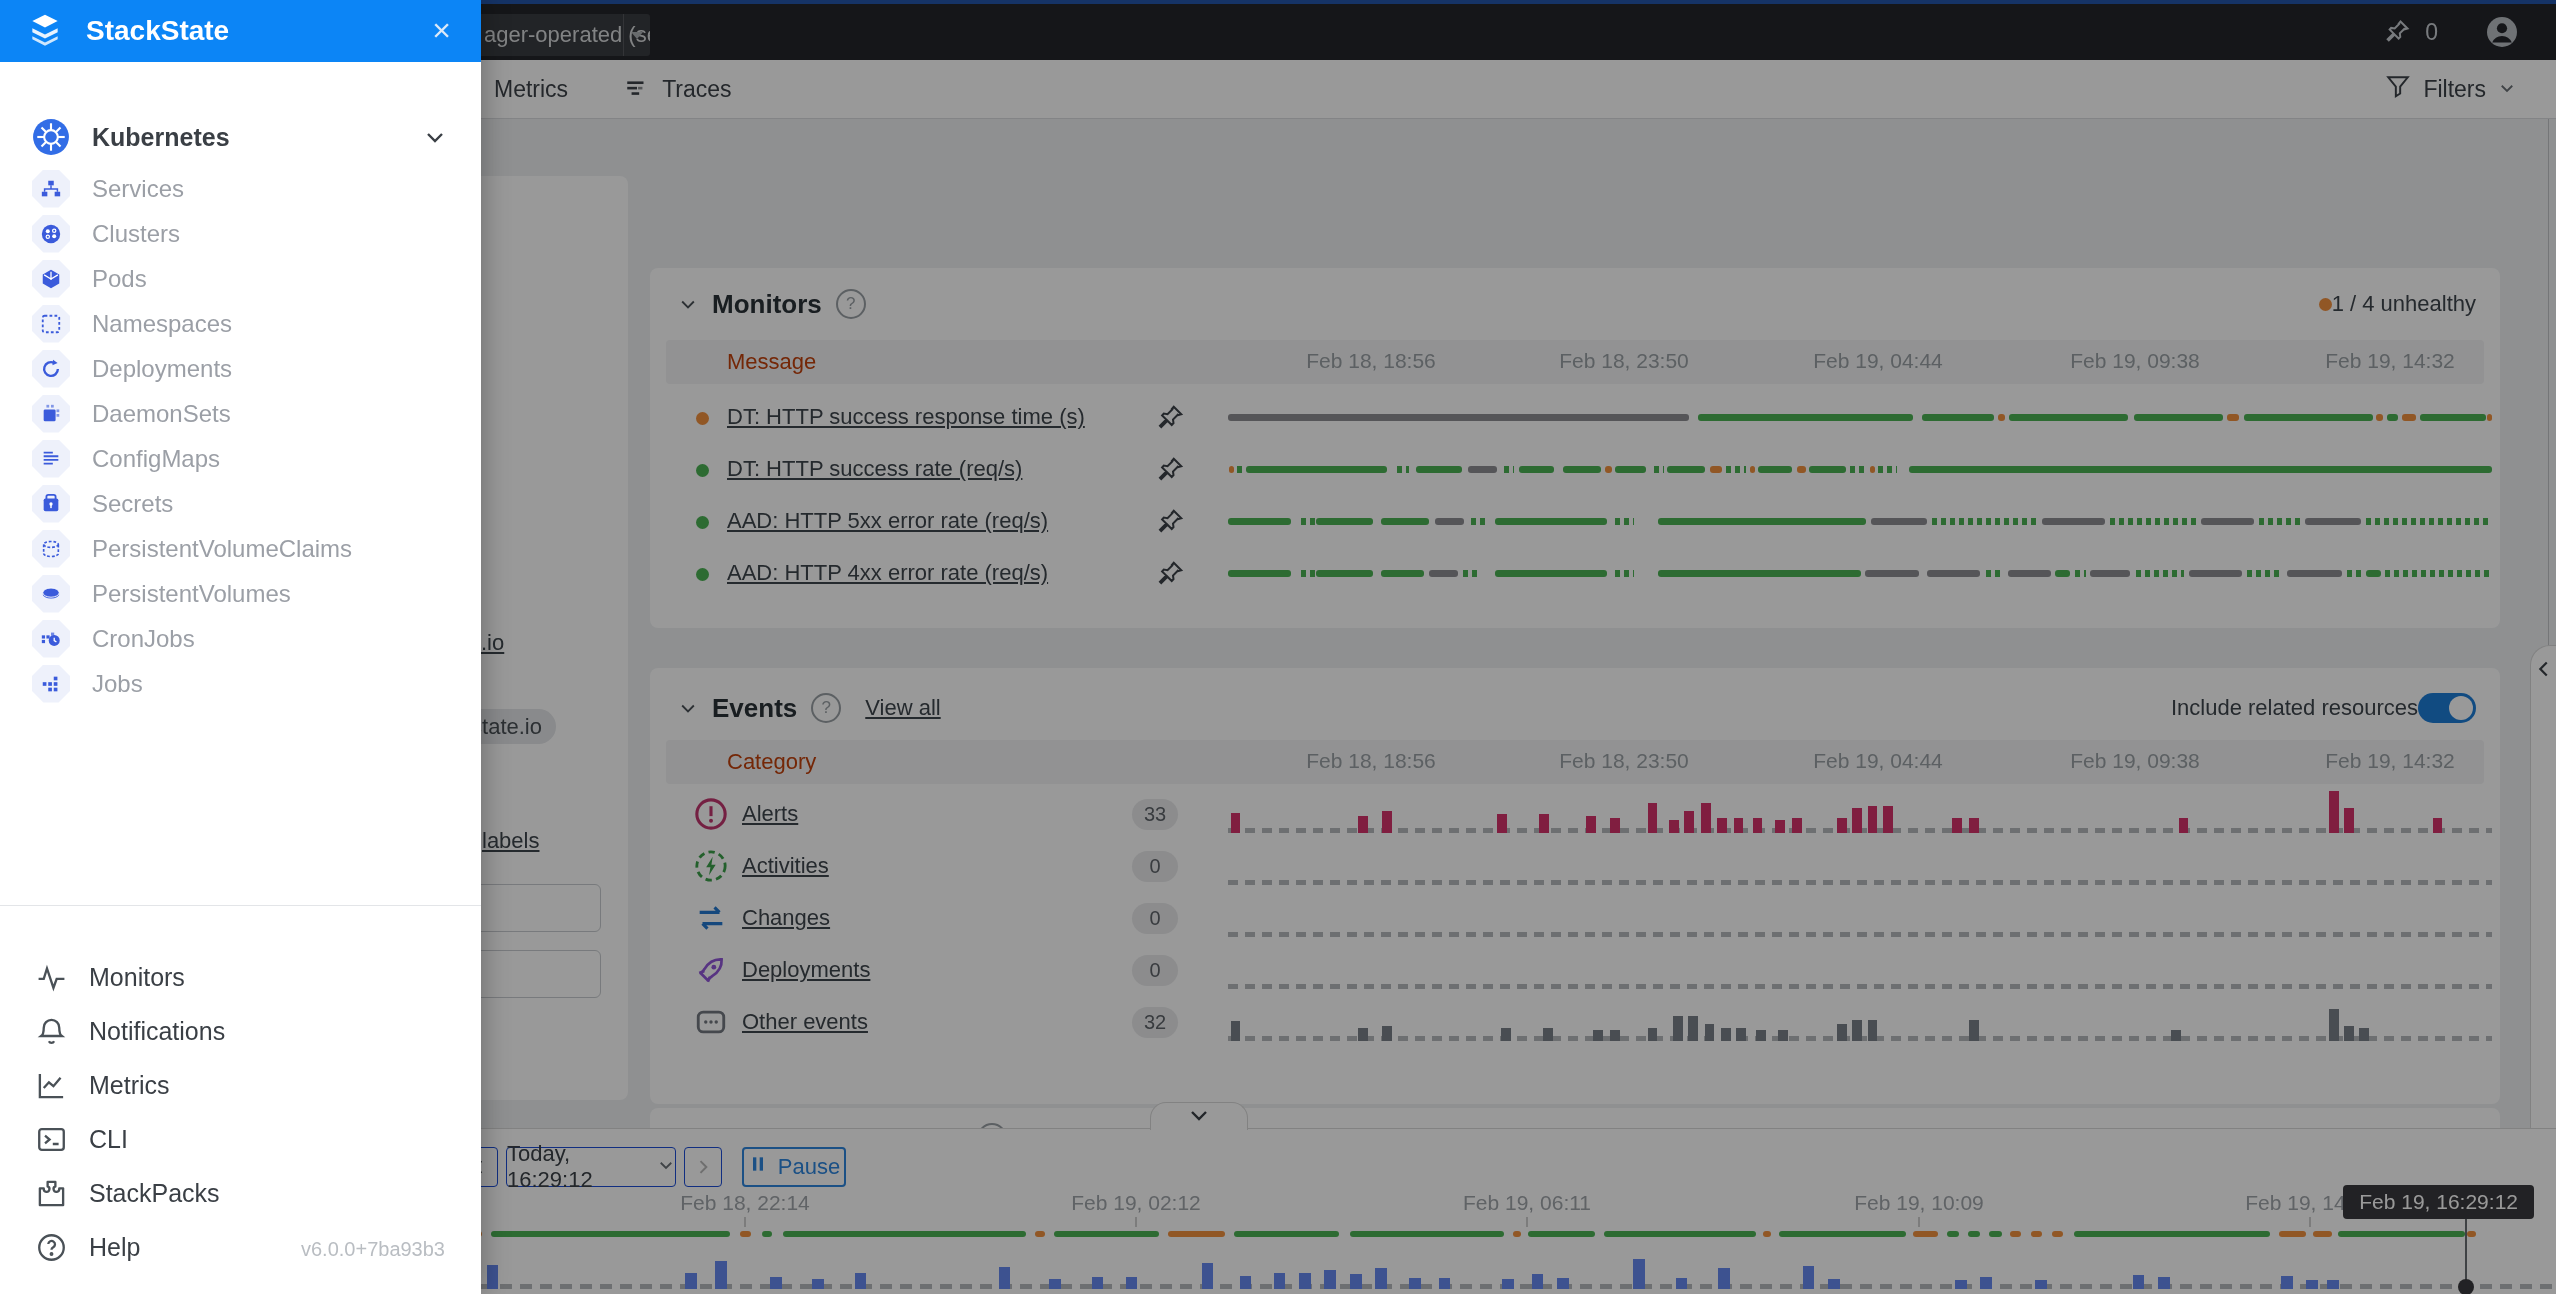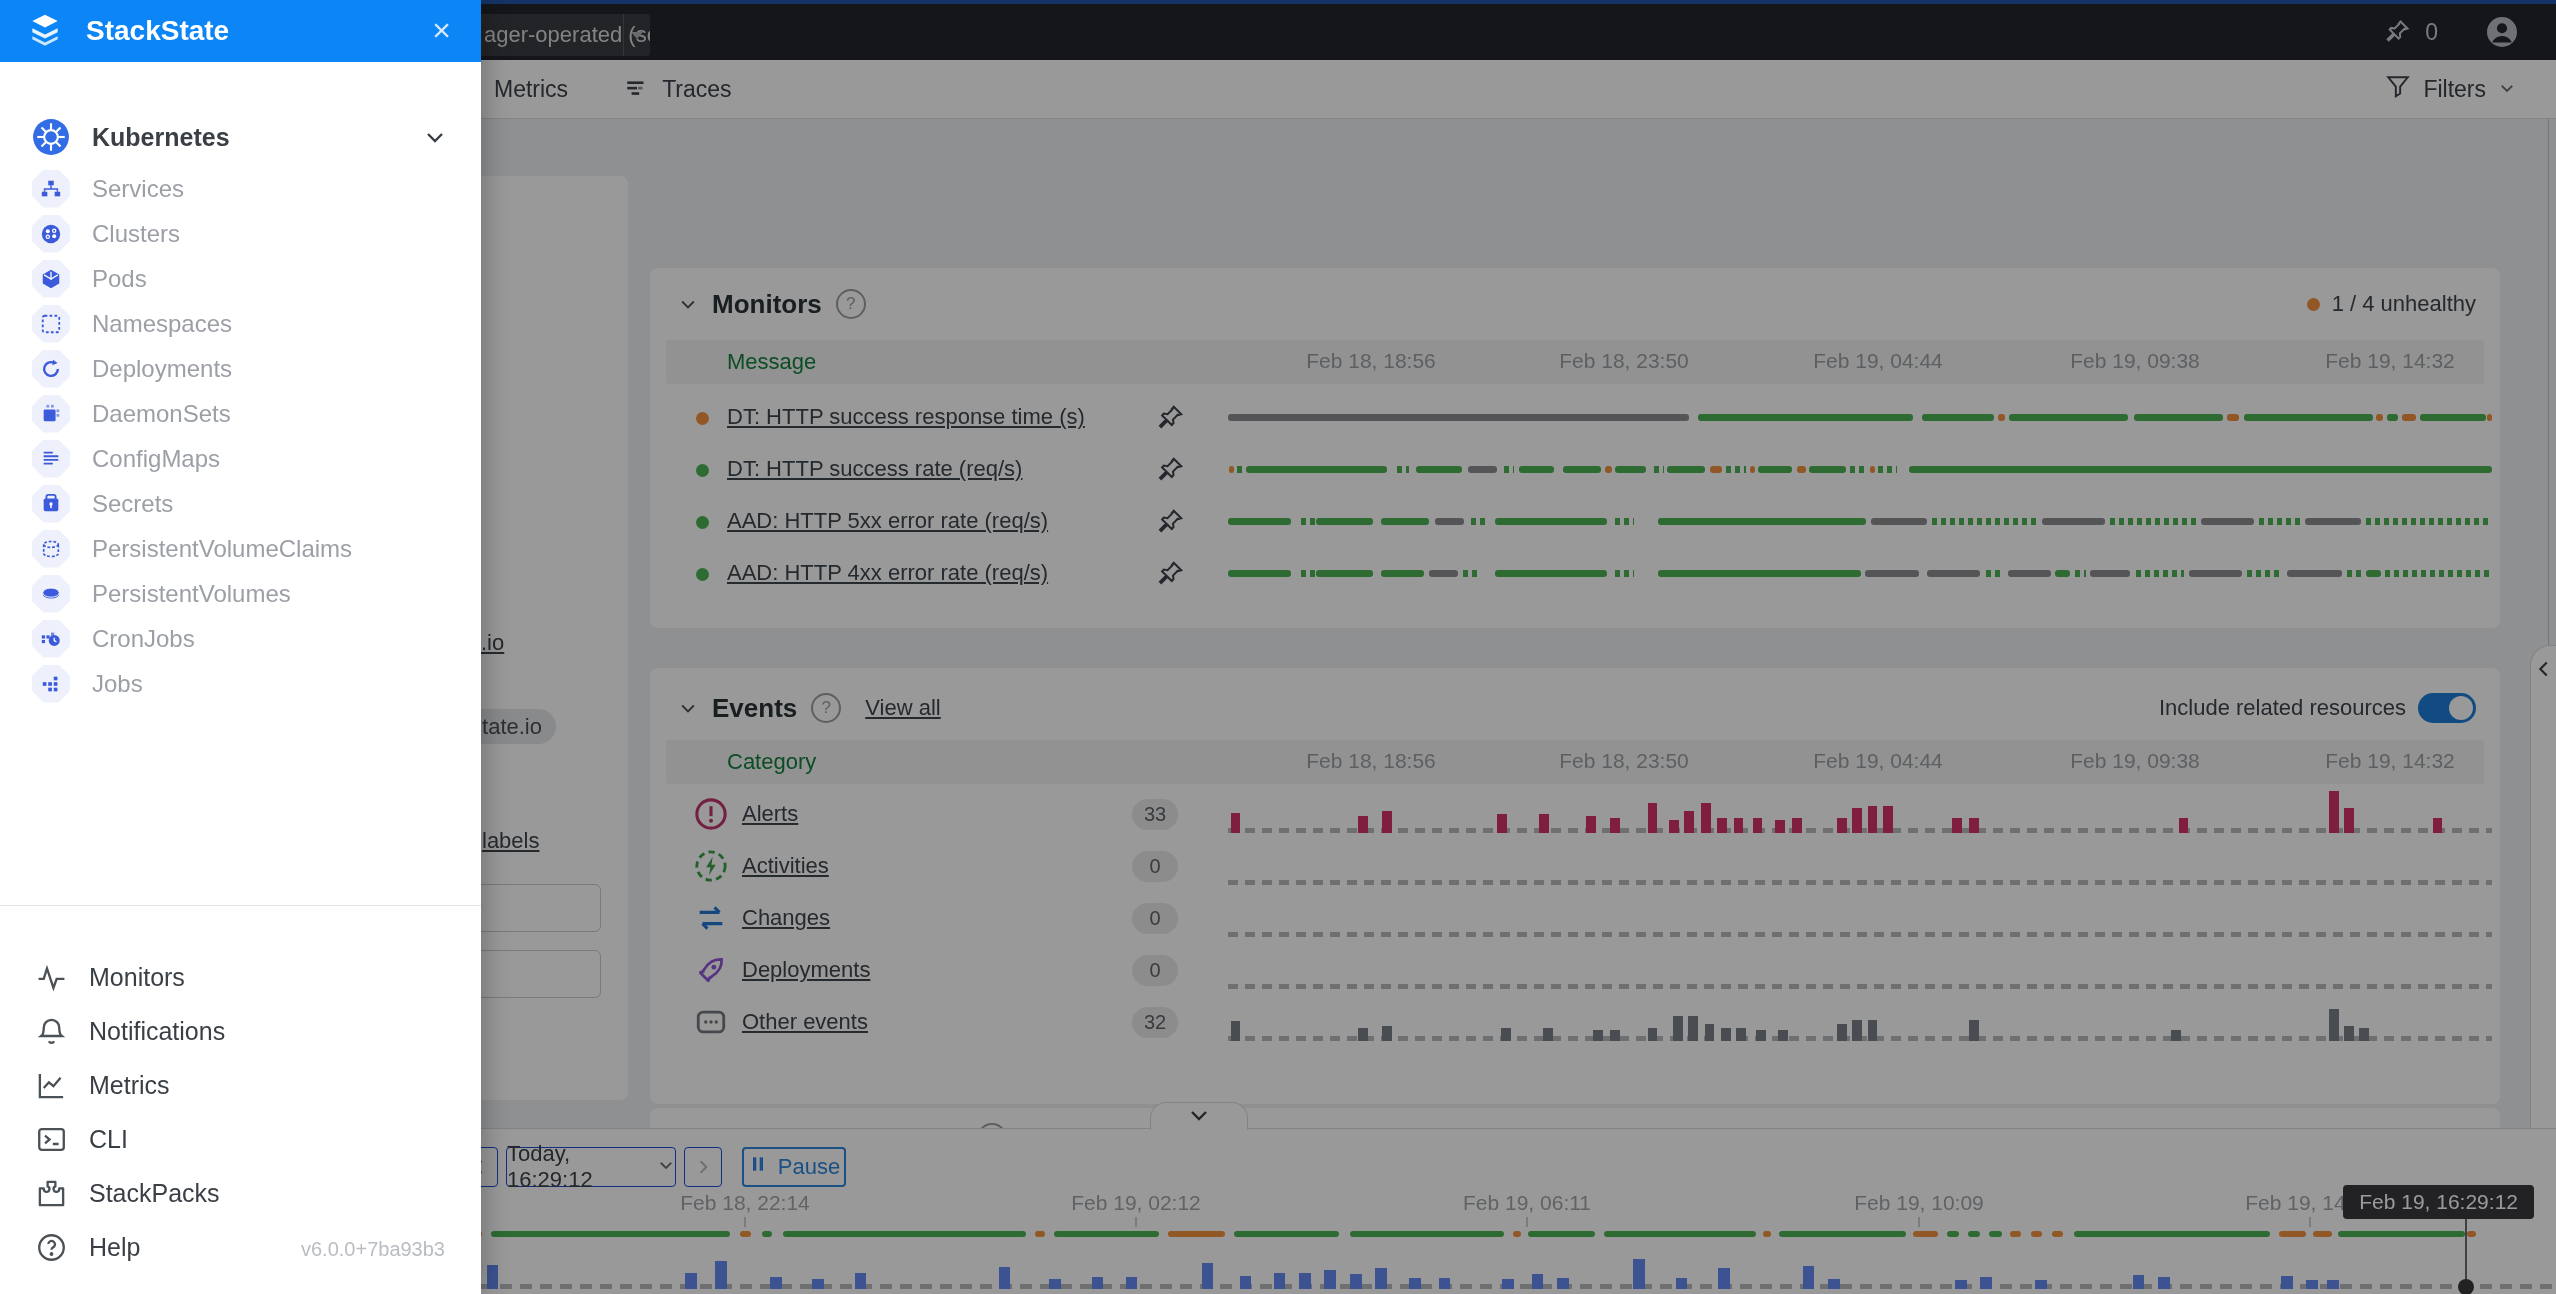--- a/index.html
+++ b/index.html
@@ -28,26 +28,26 @@
   .frag-link{position:absolute;font-size:22px;color:#3f464d;text-decoration:underline;}
   .chip{position:absolute;left:440px;top:709px;width:116px;height:35px;background:#e4e6e9;border-radius:18px;display:flex;align-items:center;justify-content:flex-end;padding-right:14px;font-size:22px;color:#4a5056;box-sizing:border-box;}
   .frag-input{position:absolute;left:470px;width:131px;height:48px;border:1px solid #c9ccd0;border-radius:6px;background:#fff;box-sizing:border-box;}
   
   .card{position:absolute;background:#fff;border-radius:8px;}
   .sec-head{position:absolute;left:28px;right:24px;display:flex;align-items:center;gap:14px;height:44px;}
   .sec-title{font-size:26px;font-weight:bold;color:#2b3238;}
   .chev{width:20px;height:20px;}
   .help-circle{width:26px;height:26px;border:2px solid #9aa0a5;border-radius:50%;color:#9aa0a5;font-size:17px;display:flex;align-items:center;justify-content:center;}
   .viewall{font-size:22px;color:#3f464d;text-decoration:underline;margin-left:10px;cursor:pointer;}
-  .head-right{margin-left:auto;display:flex;align-items:center;gap:12px;font-size:22px;color:#3f464d;}
+  .head-right{margin-left:auto;display:flex;align-items:center;font-size:22px;color:#3f464d;}
   .dot{width:13px;height:13px;border-radius:50%;display:inline-block;}
   .dot.orange{background:var(--orange);}
   .dot.green{background:var(--green);}
   .band{position:absolute;left:16px;right:16px;height:44px;background:#f3f4f5;border-radius:4px;}
-  .band-label{position:absolute;left:61px;top:9px;font-size:22px;color:#15803d;}
+  .band-label{position:absolute;left:61px;top:9px;font-size:22px;color:#c2410c;}
   .time-col{position:absolute;top:9px;width:140px;text-align:center;font-size:21px;color:#9aa0a5;}
   .rows{position:absolute;left:0;right:0;}
   .mrow{position:absolute;left:0;right:0;height:52px;}
   .mrow .dot{position:absolute;left:46px;top:20px;}
   .row-link{position:absolute;left:77px;top:12px;font-size:22px;color:#3f464d;text-decoration:underline;cursor:pointer;white-space:nowrap;}
   .pin-btn{position:absolute;left:505px;top:11px;width:30px;height:30px;cursor:pointer;}
   .strip{position:absolute;left:578px;width:1264px;top:22px;height:8px;}
   .seg{position:absolute;top:0;height:7px;border-radius:3px;}
   .seg.g{background:var(--green);}
   .seg.o{background:var(--orange);}

